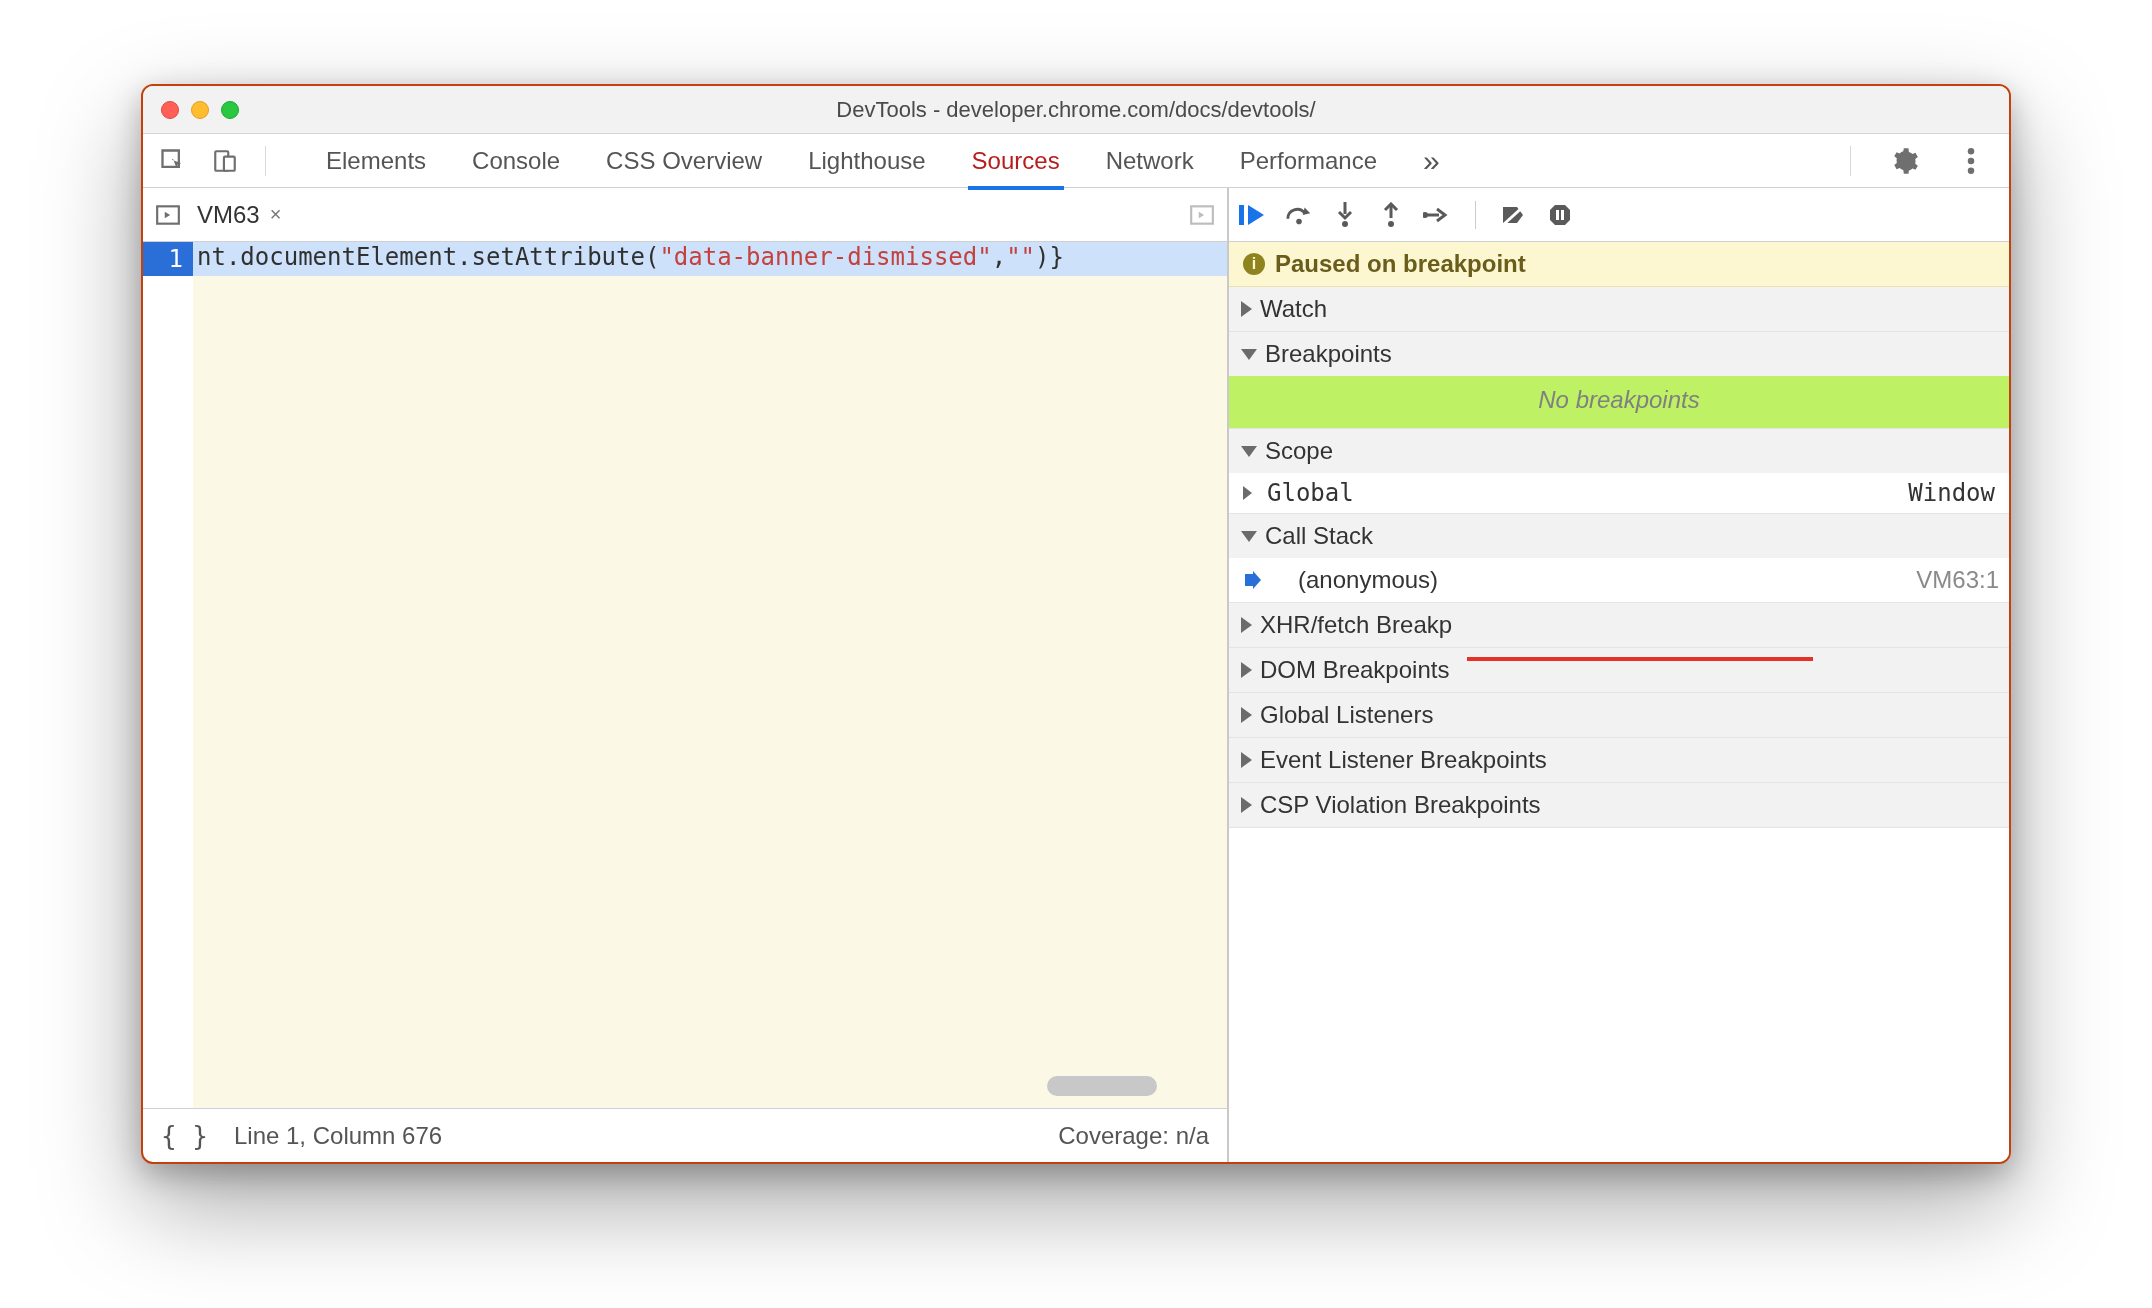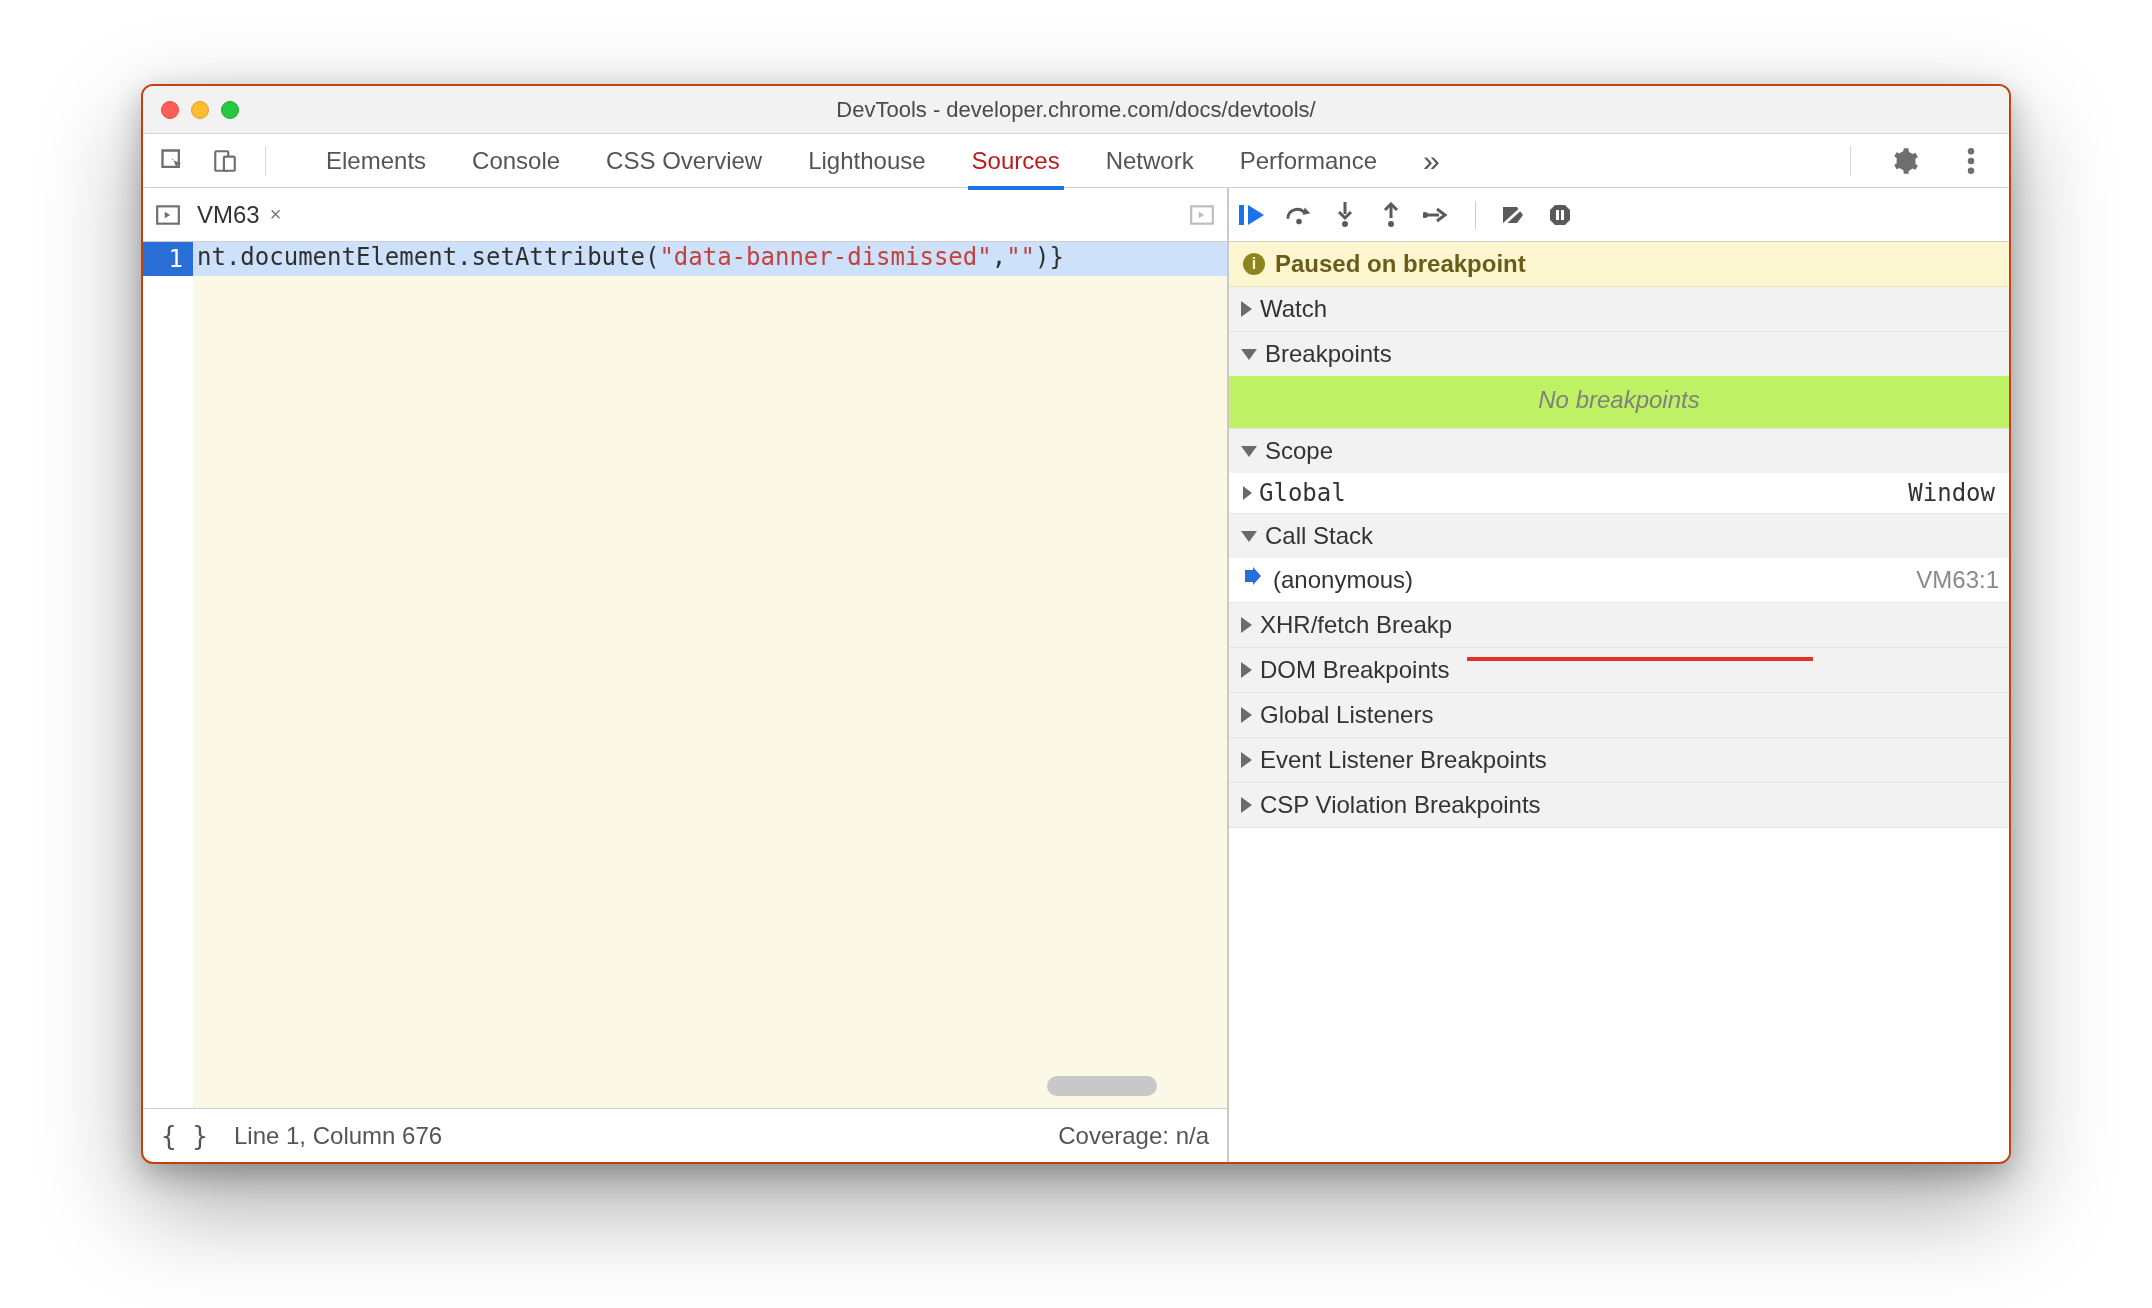--- a/index.html
+++ b/index.html
@@ -181,22 +181,22 @@
 
   .section-body { background:#bef264; }
   .no-bp { text-align:center; color:#808080; font-style:italic; padding:10px 0 14px; }
 
   .scope-row {
     display:flex; align-items:center; justify-content:space-between;
     padding: 6px 14px; font-family: Menlo, monospace; color:#333; background:#fff;
   }
 
   .callstack-row {
-    display:flex; align-items:flex-start;
-    padding: 8px 10px 8px 14px; background:#fff; color:#333;
+    display:flex; align-items:center;
+    padding: 8px 10px 8px 14px; background:#fff; color:#333;gap:25px;
   }
   .callstack-row .arrow {
     width: 20px; height:20px; margin-right:10px;
   }
   .callstack-row .arrow svg { fill:#2a6ed8; }
   .callstack-row .loc { margin-left:auto; color:#8a8a8a; }
 
   
   .context-menu {
     position:absolute;
@@ -394,21 +394,21 @@
         </div>
       </div>
 
       <div class="section">
         <div class="section-header">
           <span class="tri down"></span>
           <span>Scope</span>
         </div>
         <div class="section-body">
           <div class="scope-row">
-            <span style="display:flex;align-items:center;gap:7px;">
+            <span style="display:flex;align-items:center;gap:15px;">
               <span class="tri small-right"></span>
               <span>Global</span>
             </span>
             <span>Window</span>
           </div>
         </div>
       </div>
 
       <div class="section" style="position:relative;">
         <div class="section-header">

